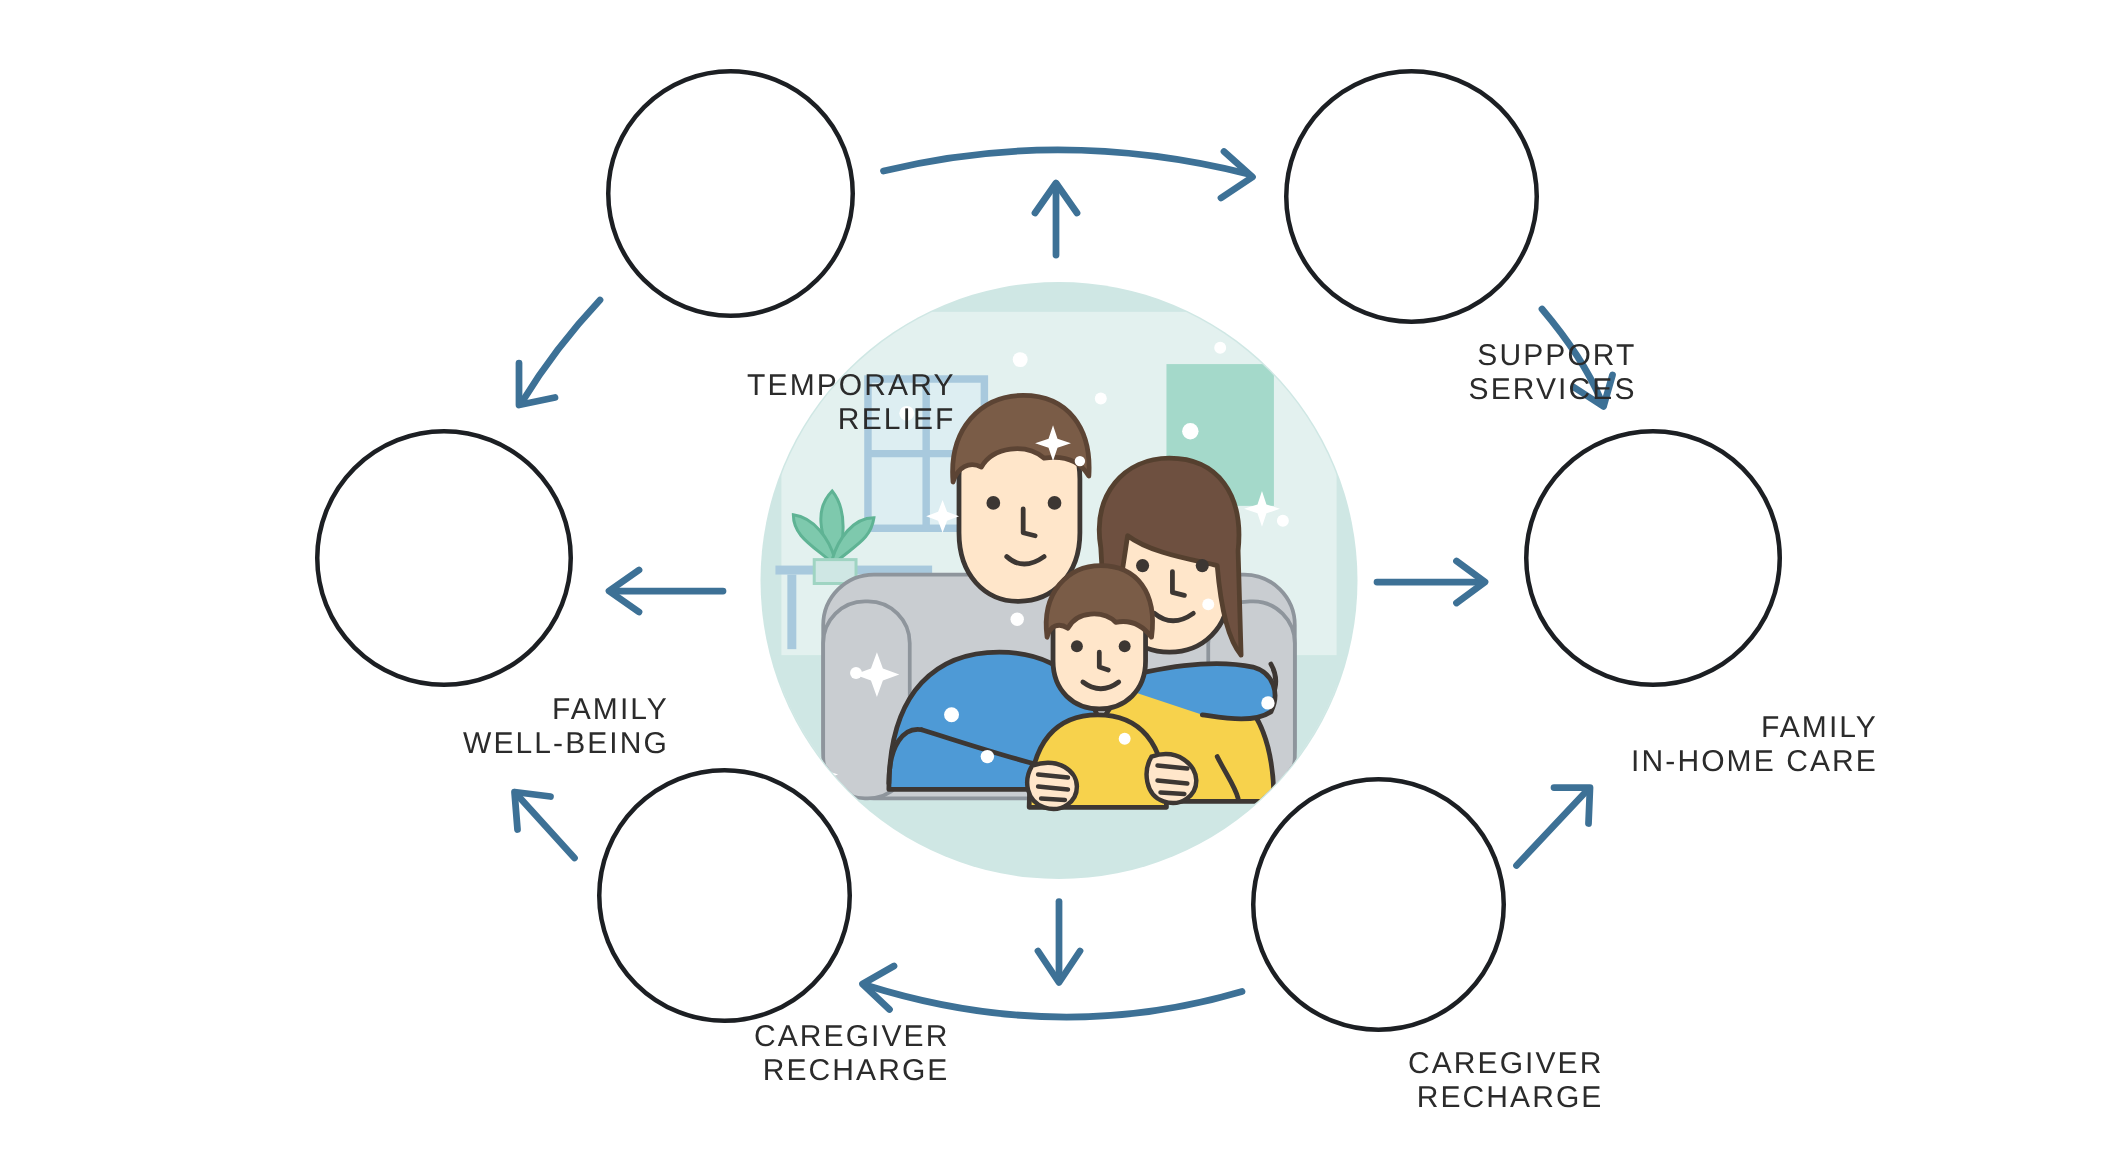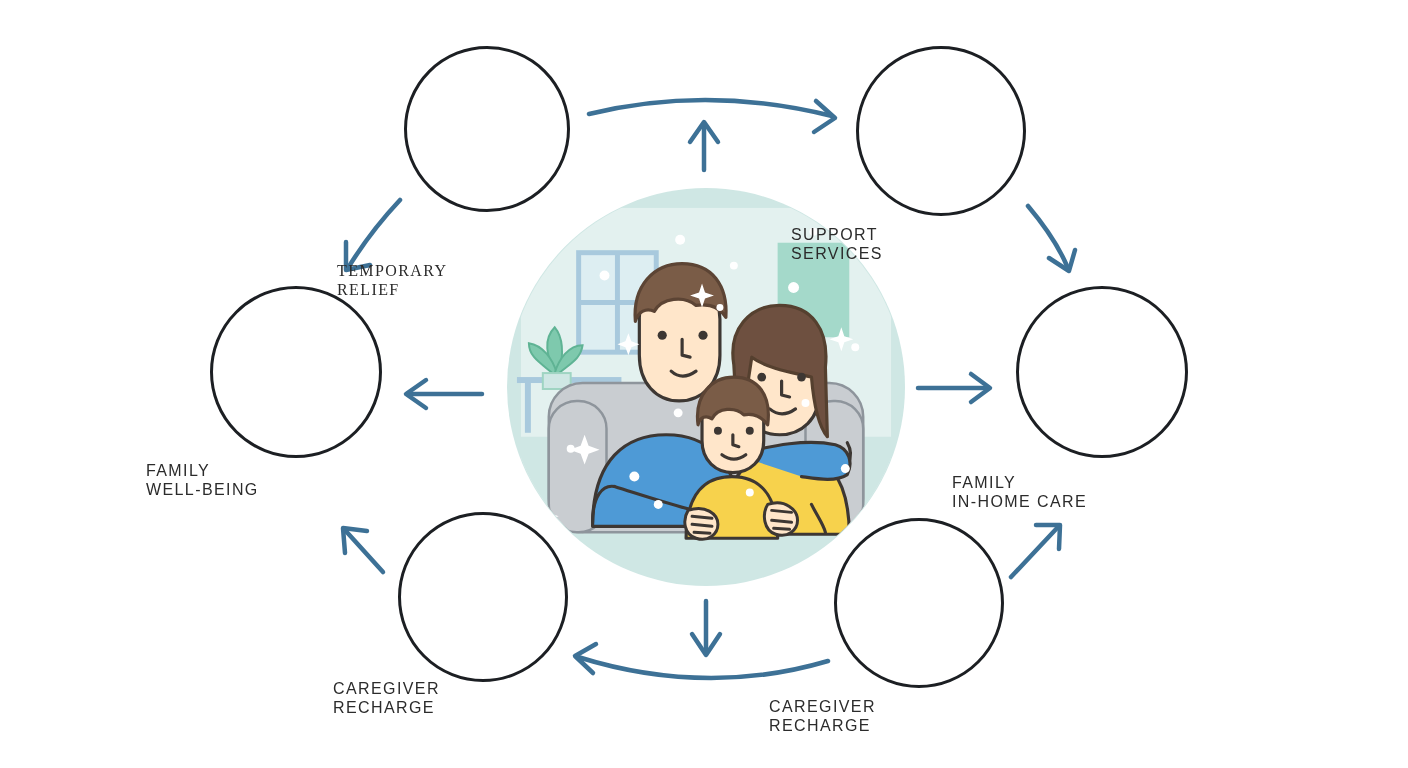--- a/index.html
+++ b/index.html
@@ -29,32 +29,32 @@
   
   .node { position: absolute; }
   .node .ring {
     position: absolute; left: 0; top: 0;
     border-radius: 50%;
     background: #ffffff;
     border: 3px solid #1c1f23;
   }
   .node .label {
     position: absolute;
-    text-align: left;
+    text-align: right;
     color: #2b2b2b;
-    font-size: 16px;
+    font-size: 20px;
     letter-spacing: 1.4px;
     line-height: 1.17;
     font-family: "Liberation Sans", sans-serif;
     white-space: pre-line;
     width: 300px;
   }
   .node.n-top-left  { left: 404px; top: 46px; }
   .node.n-top-left .ring { width: 166px; height: 166px; }
-  .node.n-top-left .label { left: -67px; top: 216px; font-family: Liberation Serif, serif; }
+  .node.n-top-left .label { left: -67px; top: 200px; }
 
   .node.n-top-right { left: 856px; top: 46px; }
   .node.n-top-right .ring { width: 170px; height: 170px; }
   .node.n-top-right .label { left: -65px; top: 180px; }
 
   .node.n-right { left: 1016px; top: 286px; }
   .node.n-right .ring { width: 172px; height: 172px; }
   .node.n-right .label { left: -64px; top: 188px; }
 
   .node.n-bot-right { left: 834px; top: 518px; }

